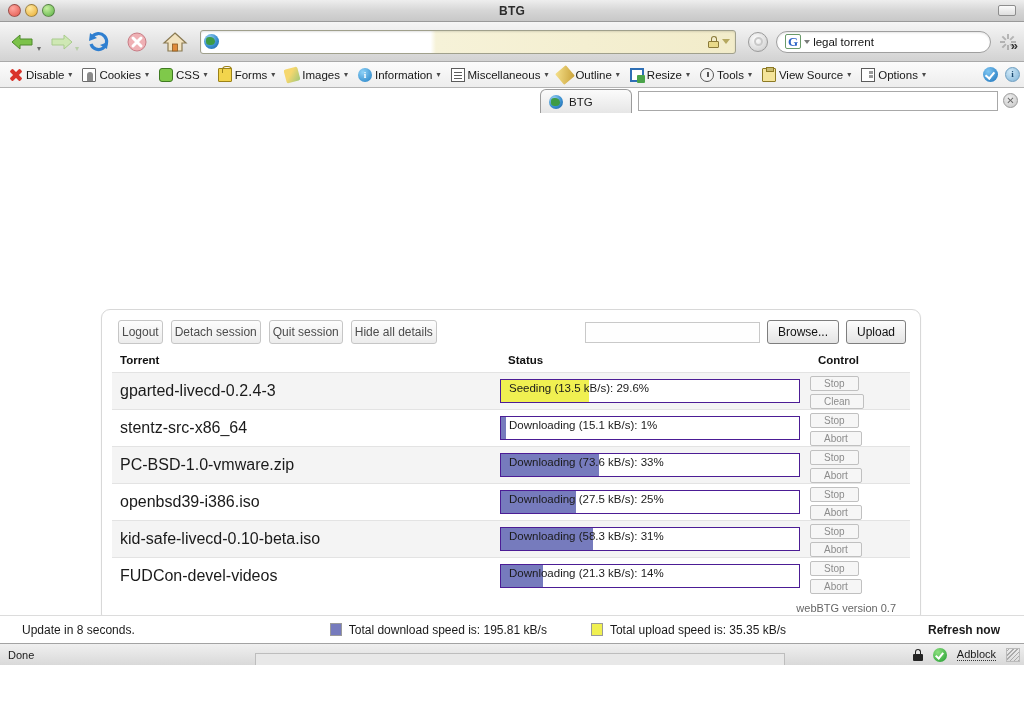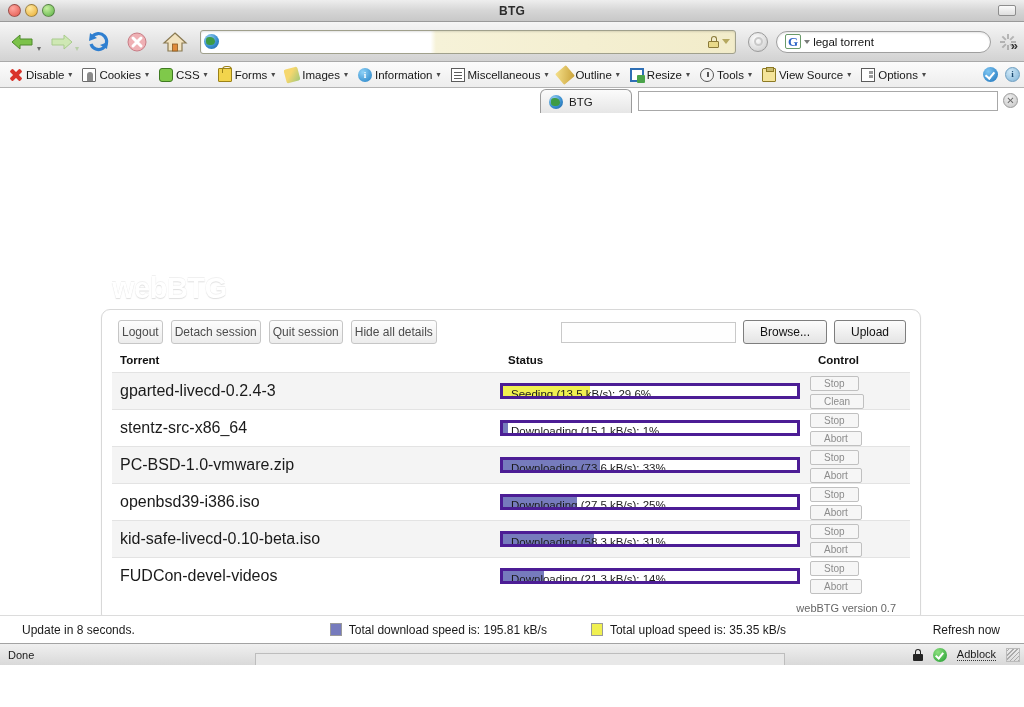--- a/index.html
+++ b/index.html
@@ -188,39 +188,39 @@
   }
   .spacer { flex: 1; }
   .upload-field {
     width: 175px; height: 21px; background: #fefefe;
     border: 1px solid #c9c9c9; margin-right: 7px;
   }
   .btn-dark {
     font-size: 12px; color: #111;
     background: linear-gradient(to bottom,#fcfcfc,#e4e4e4);
     border: 1px solid #7e7e7e; border-radius: 3px;
-    padding: 4px 16px; margin-right: 7px; cursor: pointer;
+    padding: 4px 10px; margin-right: 7px; cursor: pointer;
   }
 
   table.torrents { width: 100%; border-collapse: collapse; margin-top: 10px; }
   table.torrents th {
     text-align: left; font-size: 11.5px; color: #111; font-weight: bold;
     padding: 0 0 6px 8px;
   }
   table.torrents td { padding: 0; height: 30px; vertical-align: middle; }
   tr.odd td { background: #f4f4f4; }
   tr.even td { background: #ffffff; }
   tr.row td { border-top: 1px solid #e3e3e3; }
   .tname { font-size: 16px; color: #1a1a1a; padding-left: 8px; }
   td.c-status { width: 310px; }
   td.c-ctrl { width: 100px; padding-left: 6px; }
 
   .pbar {
-    position: relative; width: 300px; height: 16px;
-    border: 3px solid #4c1d95; background: #ffffff; overflow: hidden;
+    position: relative; width: 300px; height: 24px;
+    border: 1px solid #4c1d95; background: #ffffff; overflow: hidden;
   }
   .pfill { position: absolute; left: 0; top: 0; bottom: 0; }
   .ptext {
     position: relative; font-size: 11.5px; color: #1a1a1a;
     line-height: 17px; padding-left: 8px; white-space: nowrap;
   }
   .ctrl-btn {
     font-size: 10px; color: #8c8c8c;
     background: #f6f6f6; border: 1px solid #c0c0c0; border-radius: 2px;
     padding: 1px 13px; margin-right: 3px; cursor: pointer;
@@ -233,21 +233,21 @@
   
   .pagefoot {
     position: absolute; left: 0; right: 0; bottom: 0;
     height: 28px; border-top: 1px solid #dcdcdc;
     display: flex; align-items: center; font-size: 12px; color: #1a1a1a;
     background: #fff;
   }
   .pf-update { padding-left: 22px; }
   .pf-legend { display: flex; align-items: center; gap: 7px; }
   .sw { width: 12px; height: 13px; border: 1px solid #9a9a9a; }
-  .pf-refresh { text-decoration: none; color: #1a1a1a; }
+  .pf-refresh { text-decoration: none; color: #1a1a1a; font-weight: bold; }
 
   
   .statusbar {
     height: 22px; background: linear-gradient(to bottom,#f0f0f0,#d9d9d9);
     border-top: 1px solid #a3a3a3;
     display: flex; align-items: center; position: relative;
     font-size: 11px; color: #1a1a1a;
   }
   .sb-text { padding-left: 8px; }
   .sb-prog {
@@ -436,21 +436,20 @@
       <span class="globe" style="width:14px;height:14px"></span>
       <span>BTG</span>
     </div>
     <div class="tabfield"></div>
   </div>
   <div class="tabclose">✕</div>
 </div>
 
 <div class="page">
 
-  <div class="page-title">webBTG</div>
 
   <div class="panel">
 
     <div class="panel-top">
       <button class="btn">Logout</button>
       <button class="btn">Detach session</button>
       <button class="btn">Quit session</button>
       <button class="btn">Hide all details</button>
       <span class="spacer"></span>
       <input class="upload-field" type="text" value="" style="">

